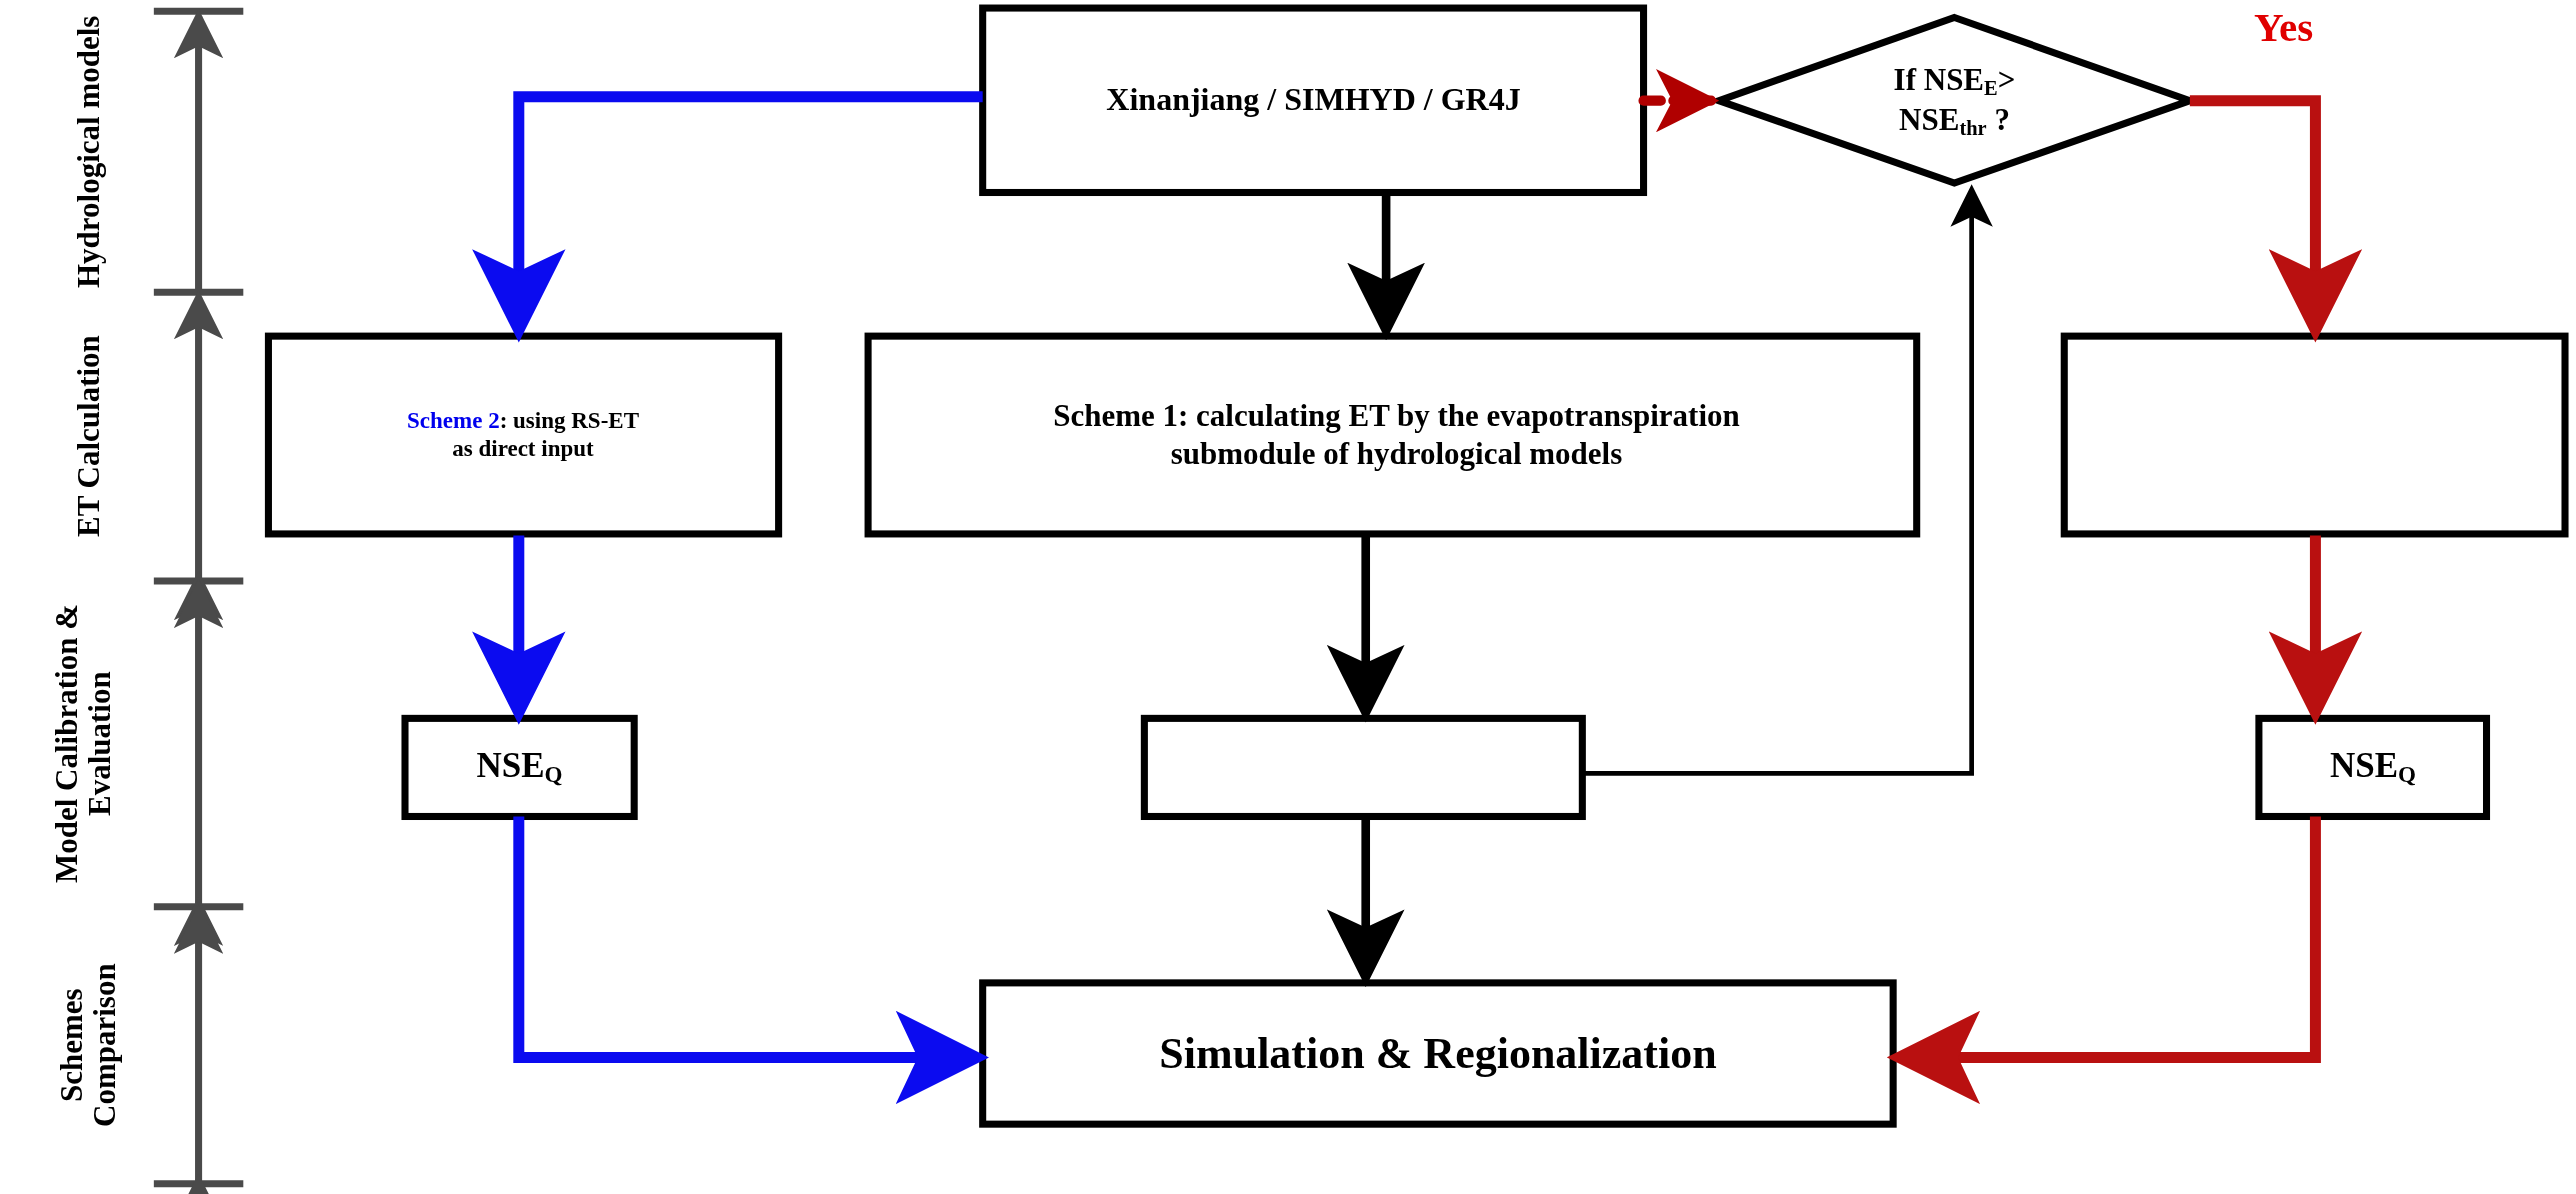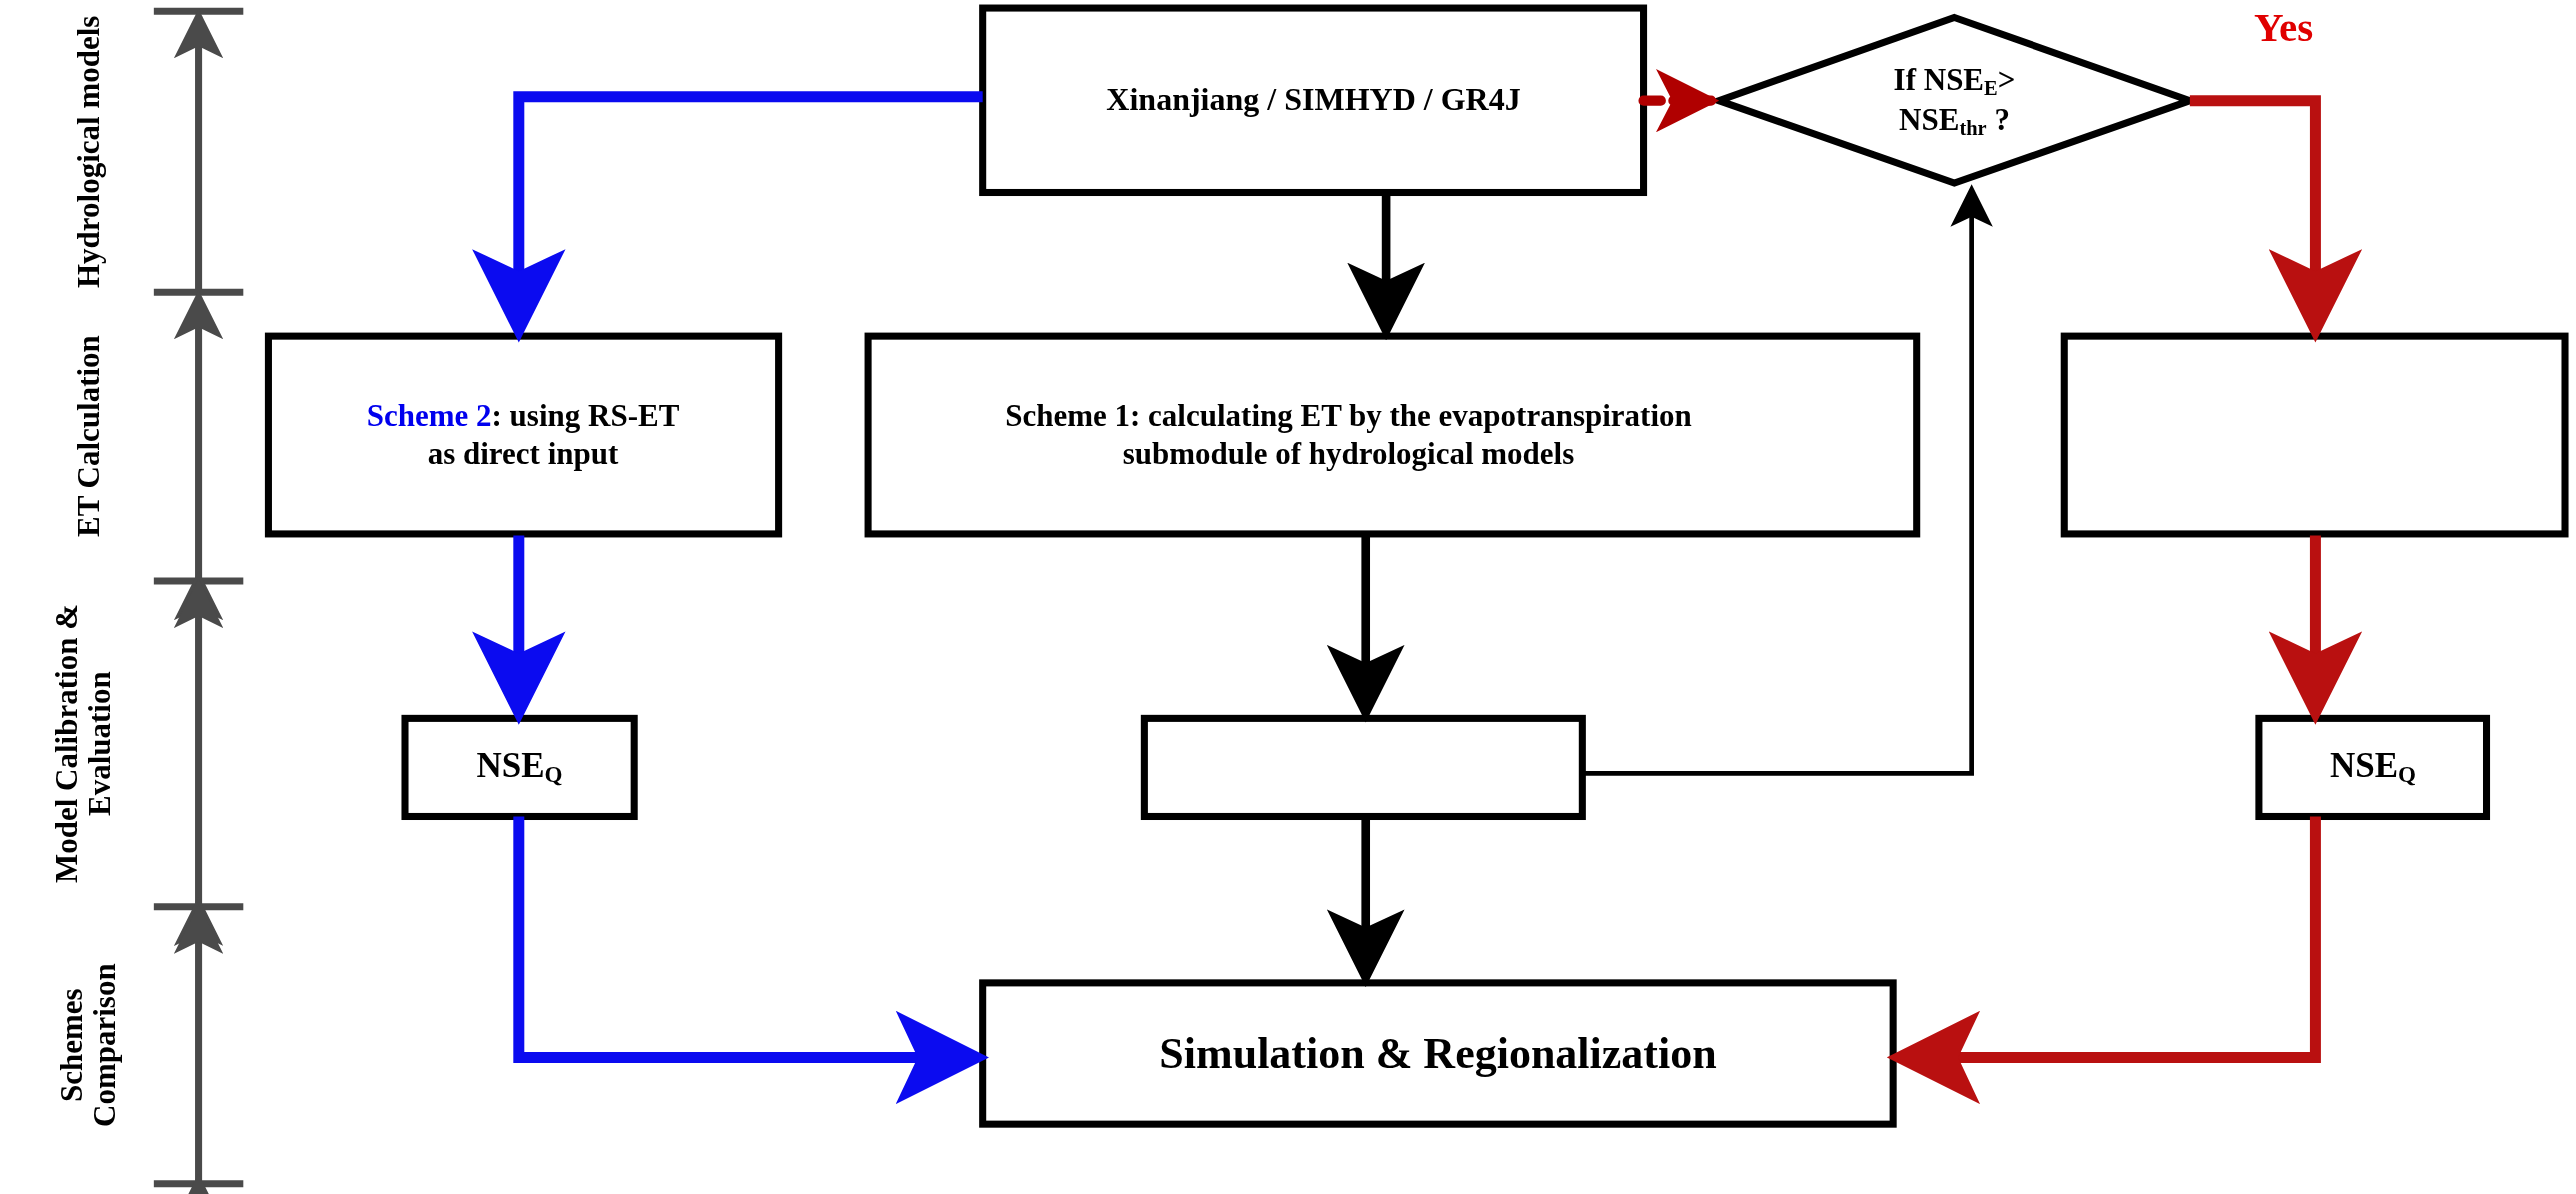--- a/index.html
+++ b/index.html
@@ -111,28 +111,28 @@
 
   <div class="boxtext" style="left:1782px;top:19px;width:345px;height:163px;font-size:31px;">
     <span>
       <span><span>If NSE</span><sub>E</sub><span>&gt;</span></span><br>
       <span><span>NSE</span><sub>thr</sub><span> ?</span></span>
     </span>
   </div>
 
   <div class="yeslbl" style="left:2245px;top:3.1px;">Yes</div>
 
-  <div class="boxtext" style="left:276px;top:336px;width:494px;height:198px;font-size:31px;text-align:center;">
+  <div class="boxtext" style="left:276px;top:336px;width:494px;height:198px;font-size:23px;text-align:center;">
     <span>
       <span class="sch2">Scheme 2</span><span>: using RS-ET</span><br>
       <span>as direct input</span>
     </span>
   </div>
 
-  <div class="boxtext" style="left:824px;top:336px;width:1049px;height:198px;font-size:31px;">
+  <div class="boxtext" style="left:872px;top:336px;width:1049px;height:198px;font-size:31px;">
     <span>
       <span>Scheme 1: calculating ET by the evapotranspiration</span><br>
       <span>submodule of  hydrological models</span>
     </span>
   </div>
 
 
   <div class="boxtext" style="left:405px;top:718px;width:229px;height:98px;font-size:35px;">
     <span><span>NSE</span><sub>Q</sub></span>
   </div>

